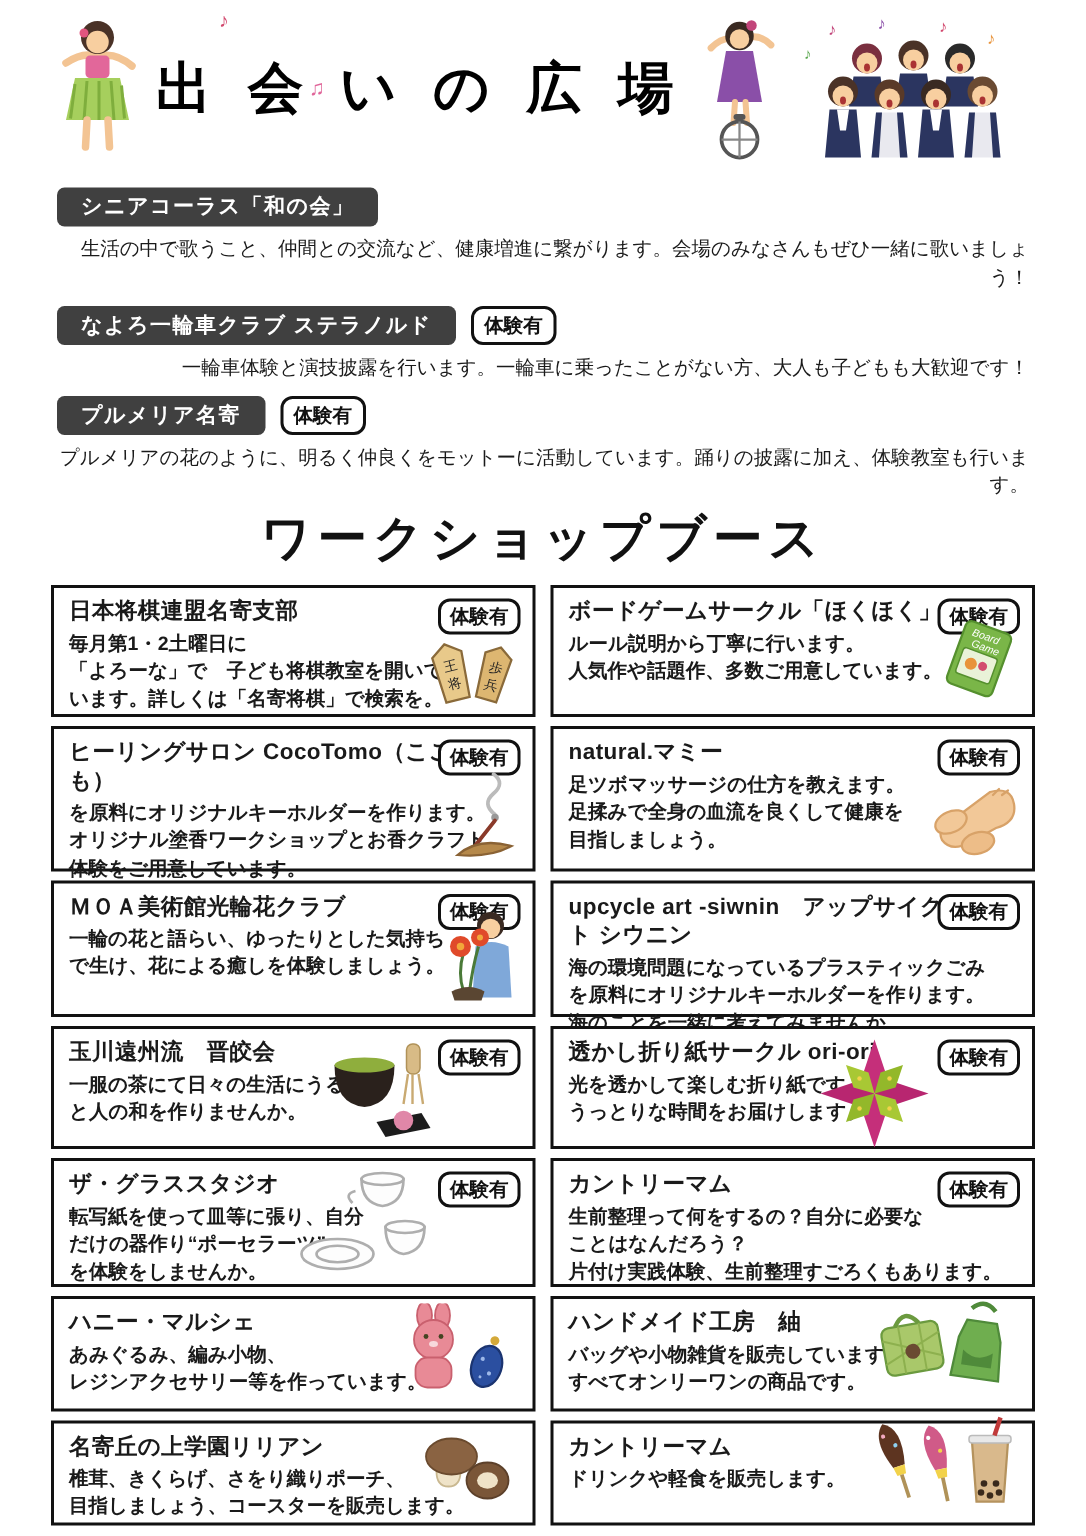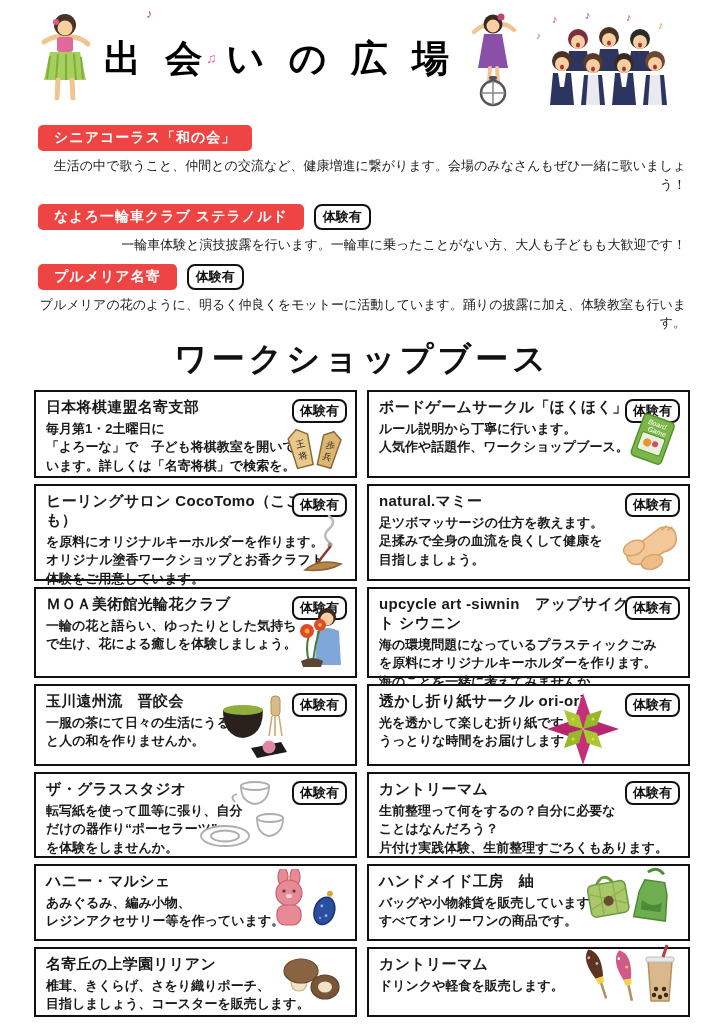--- a/index.html
+++ b/index.html
@@ -15,21 +15,21 @@
   
   .hdr{position:relative;height:106px;display:flex;align-items:center;justify-content:center;gap:10px;padding-top:6px;}
   .titleblk{text-align:center;}
   .main-title{margin:0;font-size:37px;font-weight:900;letter-spacing:7px;color:#000000;line-height:1.1;}
   .subtitle{font-size:15px;margin-top:2px;color:#222;}
   .note{position:absolute;font-weight:bold;}
   
   .perf{padding:4px 38px 0 38px;}
   .perf-row{display:flex;align-items:center;gap:10px;margin-top:9px;}
   .pill{
-    display:inline-block;background:#ef4444;color:#fff;font-weight:bold;
+    display:inline-block;background:#404040;color:#fff;font-weight:bold;
     font-size:14px;padding:4px 16px;border-radius:5px;letter-spacing:1px;
   }
   .badge{
     display:inline-block;background:#fff;color:#111;font-weight:bold;
     font-size:13px;padding:2px 7px;border:2px solid #111;border-radius:8px;
   }
   .perf-desc{font-size:13px;margin:6px 0 2px 0;line-height:1.45;text-align:right;}
   
   .ws-title{margin:4px 0 8px 0;text-align:center;font-size:33px;font-weight:900;letter-spacing:4px;color:#111;}
   .booths{
@@ -179,21 +179,21 @@
               <text x="40" y="37" font-size="9" fill="#222">兵</text>
             </g>
         </svg>
       </span>
     </div>
 
     <div class="booth">
       <span class="bname">ボードゲームサークル「ほくほく」</span>
       <span class="bbadge">体験有</span>
       <div class="btext">ルール説明から丁寧に行います。
-人気作や話題作、ワークショップブース。</div>
+人気作や話題作、多数ご用意しています。</div>
       <span class="bicon">
         <svg width="56" height="60" viewBox="0 0 56 60">
           <g transform="rotate(20 28 30)">
             <rect x="12" y="6" width="32" height="44" rx="4" fill="#7ab648" stroke="#55902e" stroke-width="1.5"></rect>
             <rect x="16" y="24" width="24" height="18" rx="2" fill="#e9f2d8" stroke="#55902e"></rect>
             <circle cx="24" cy="33" r="4" fill="#e8933a"></circle>
               <circle cx="32" cy="32" r="3" fill="#d24c6e"></circle>
             <text x="18" y="15" font-size="7" font-style="italic" fill="#fff">Board</text>
             <text x="20" y="22" font-size="7" font-style="italic" fill="#fff">Game</text>
           </g>

